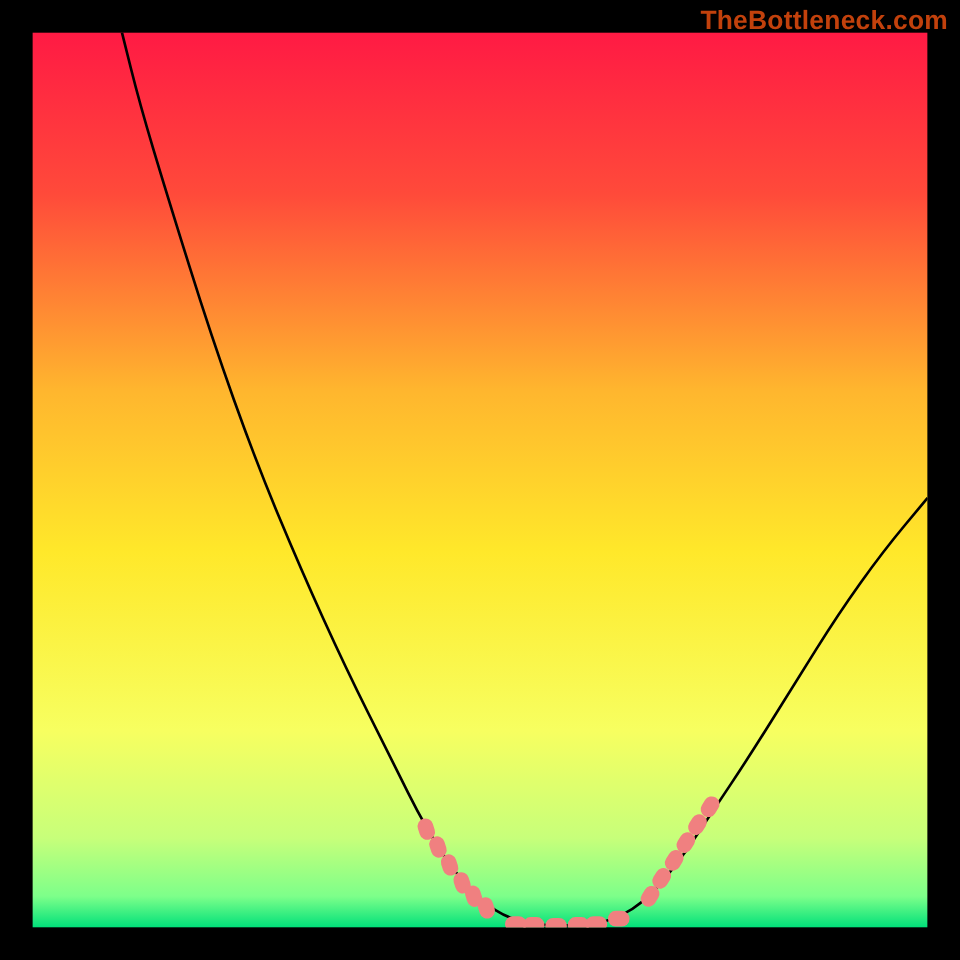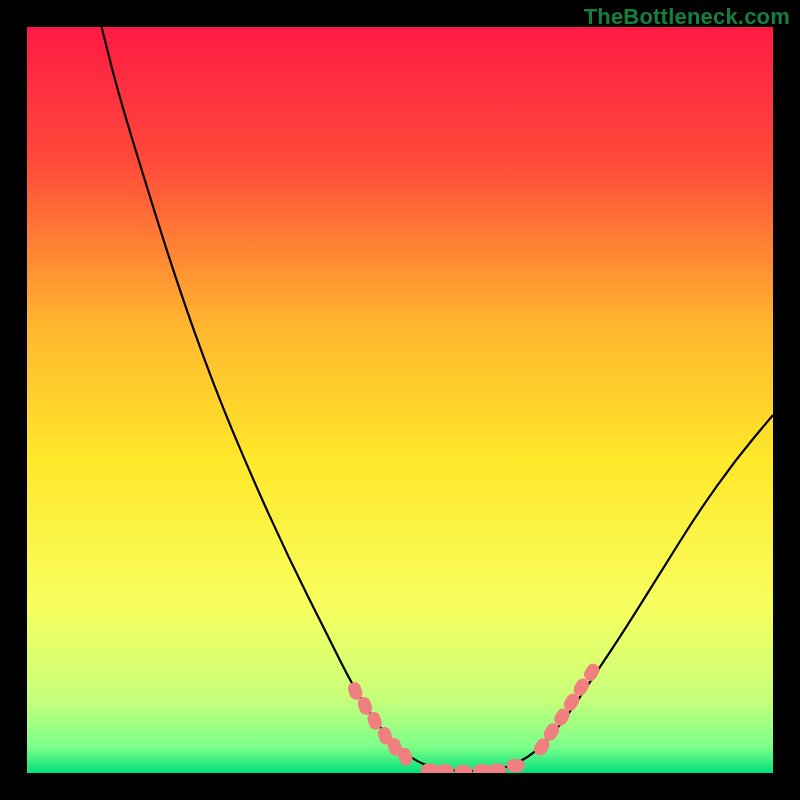--- a/index.html
+++ b/index.html
@@ -16,21 +16,21 @@
     left: 27px;
     top: 27px;
     width: 746px;
     height: 746px;
     box-sizing: border-box;
   }
   .watermark {
     position: absolute;
     top: 4px;
     right: 10px;
-    color: #15803d;
+    color: #c2410c;
     font-size: 22px;
     font-weight: 600;
     letter-spacing: 0.2px;
     z-index: 50;
   }
   svg {
     display: block;
   }
 </style>
 </head>

